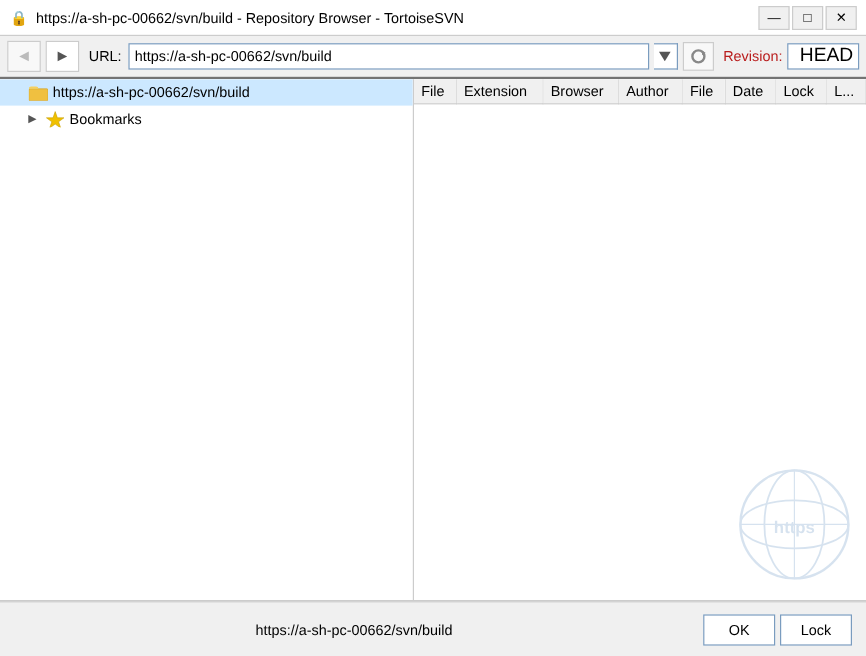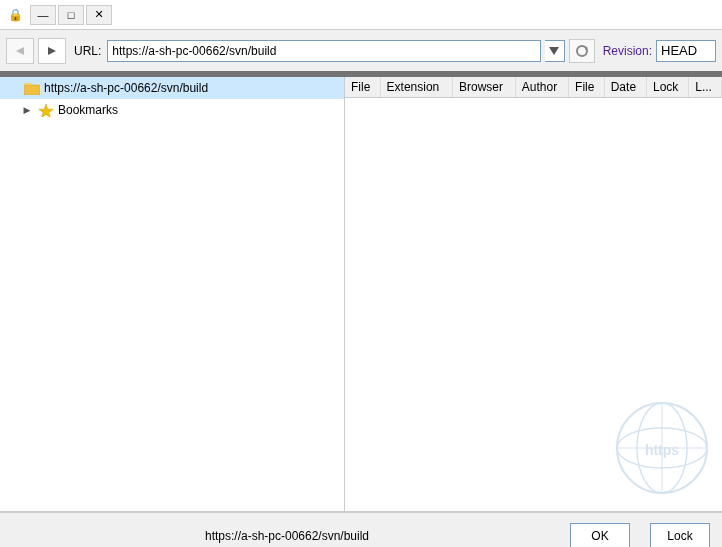--- a/index.html
+++ b/index.html
@@ -47,25 +47,25 @@
       cursor: pointer;
       display: flex;
       align-items: center;
       justify-content: center;
       font-size: 11px;
     }
 
     
     .toolbar {
       background: #f0f0f0;
-      height: 47px;
+      height: 36px;
       display: flex;
       align-items: center;
       padding: 0 6px;
-      border-bottom: 6px solid #737373;
+      border-bottom: 2px solid #737373;
       gap: 4px;
     }
     .nav-btn {
       width: 28px;
       height: 26px;
       border: 1px solid #ccc;
       background: #fff;
       cursor: pointer;
       display: flex;
       align-items: center;
@@ -105,31 +105,31 @@
       border: 1px solid #ccc;
       background: #f8f8f8;
       cursor: pointer;
       display: flex;
       align-items: center;
       justify-content: center;
       font-size: 14px;
     }
     .revision-label {
       font-size: 12px;
-      color: #4c1d95;
+      color: #b91c1c;
       margin-left: 4px;
     }
     .revision-input {
       height: 22px;
       width: 60px;
       border: 1px solid #7a9cbf;
       padding: 0 4px;
-      font-size: 13px;
-      background: #fff;
-      text-align: left;
+      font-size: 16px;
+      background: #fff;
+      text-align: right;
     }
 
     
     .main-area {
       display: flex;
       height: calc(547px - 30px - 36px - 46px);
       border-bottom: 1px solid #ccc;
     }
 
     
@@ -225,37 +225,38 @@
       text-align: center;
       font-size: 12px;
       color: #000;
       line-height: 1.5;
     }
     .status-text span {
       display: block;
     }
     .status-btns {
       display: flex;
-      gap: 20px;
+      gap: 4px;
     }
     .status-btn {
       height: 26px;
       min-width: 60px;
       border: 1px solid #7a9cbf;
       background: #fff;
       cursor: pointer;
       font-size: 12px;
       padding: 0 12px;
     }
   </style>
 </head>
 <body>
 
 <div class="title-bar">
   <div class="title-bar-icon">🔒</div>
+  <div class="title-bar-text">https://a-sh-pc-00662/svn/build - Repository Browser - TortoiseSVN</div>
   <div class="title-bar-controls">
     <button class="title-btn">—</button>
     <button class="title-btn">□</button>
     <button class="title-btn close">✕</button>
   </div>
 </div>
 
 <div class="toolbar">
   <button class="nav-btn disabled">
     <svg width="12" height="12" viewBox="0 0 12 12">

